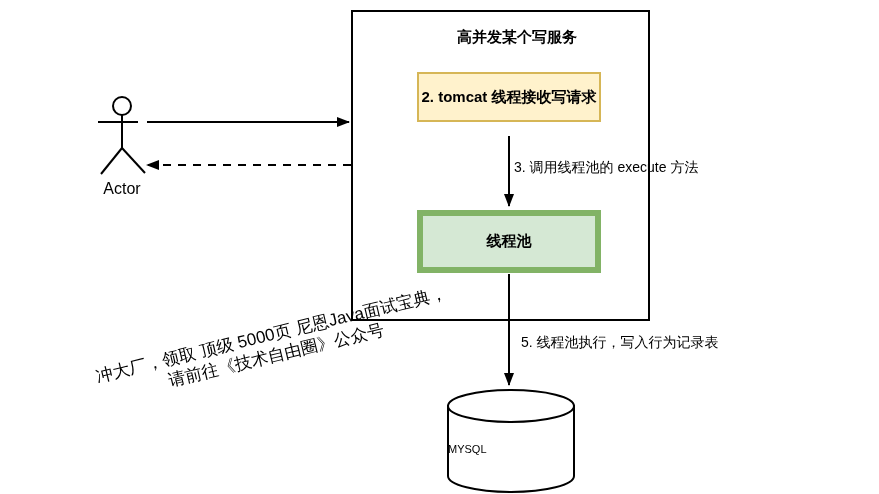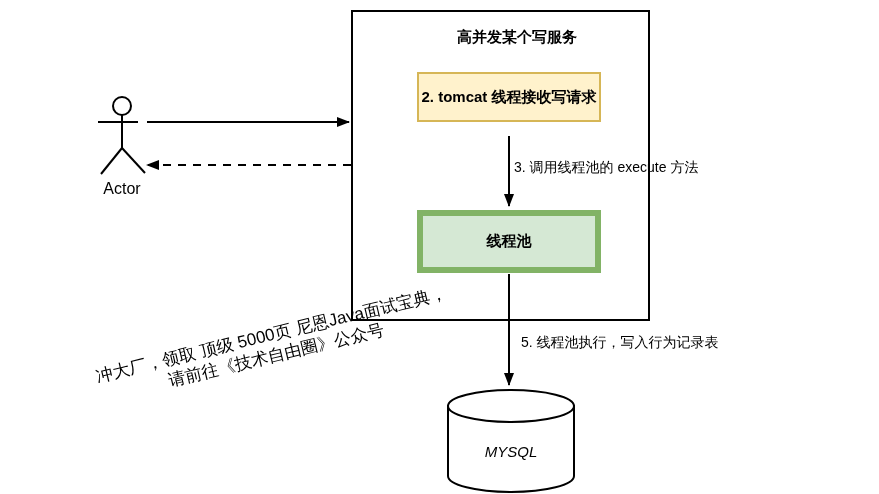--- a/index.html
+++ b/index.html
@@ -69,24 +69,22 @@
   .actor-label {
     left: 96px; top: 180px;
     width: 52px;
     text-align: center;
     font-size: 16px;
     z-index: 4;
   }
   .db-label {
     left: 448px; top: 443px;
     width: 126px;
-    text-align: center;
-    font-size: 15px;
+    font-size: 11px;
     z-index: 4;
-    font-style: italic;
   }
   .watermark {
     left: 88px; top: 368px;
     width: 372px;
     transform: rotate(-13.5deg);
     transform-origin: 0 0;
     text-align: center;
     font-size: 17px;
     line-height: 21px;
     white-space: nowrap;

